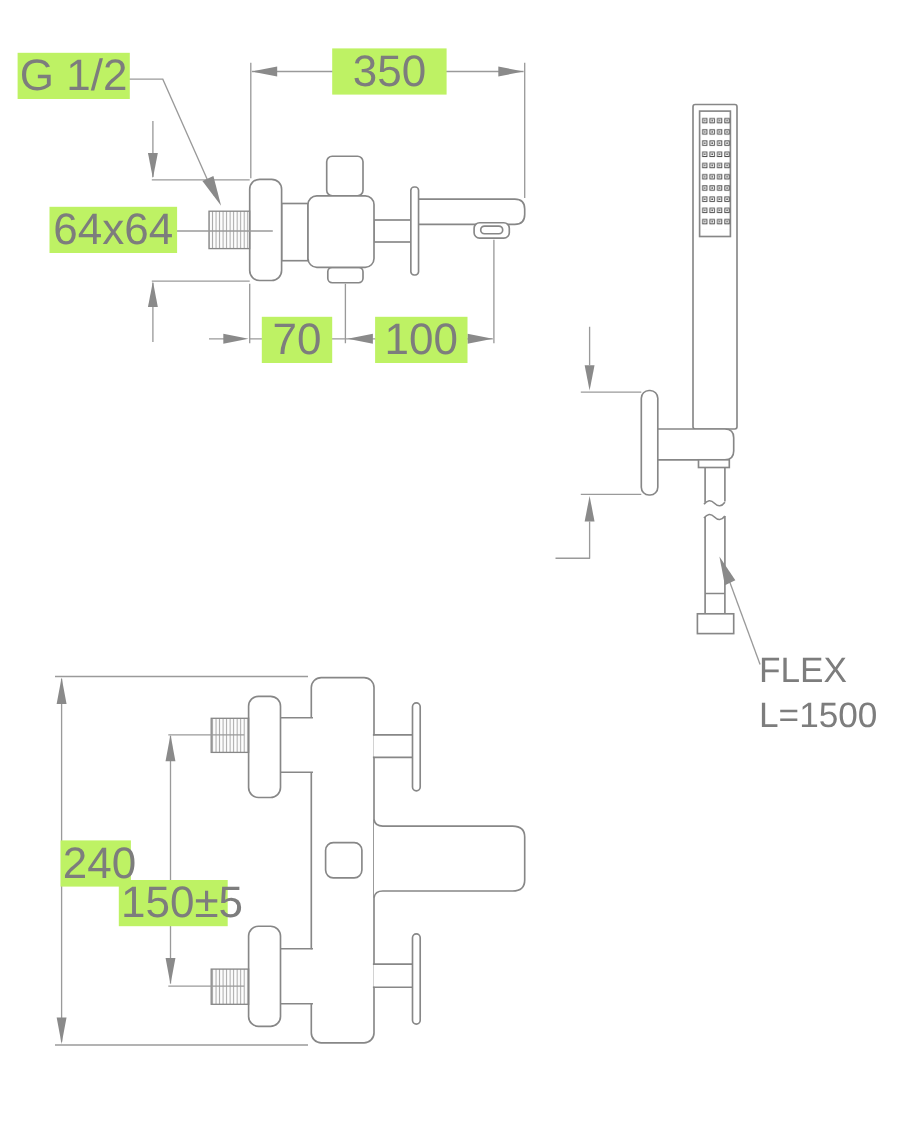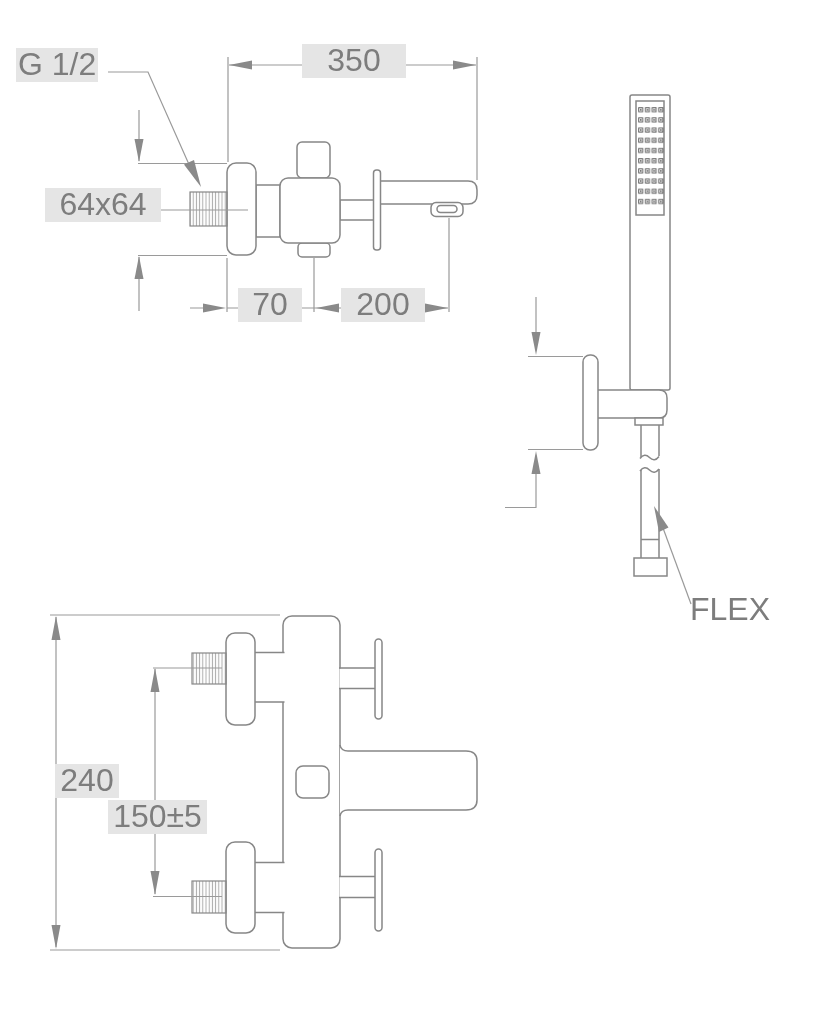--- a/index.html
+++ b/index.html
@@ -1,20 +1,20 @@
 <!DOCTYPE html>
 <html><head>
 <meta charset="utf-8">
 <style>
   html,body{margin:0;padding:0;background:#fff;}
   .canvas{position:relative;width:819px;height:1024px;background:#fff;overflow:hidden;
           font-family:"Liberation Sans", sans-serif;}
   .draw{position:absolute;left:0;top:0;}
-  .lbl{position:absolute;color:#7d7d7d;font-size:32px;line-height:1.05;white-space:nowrap;
-       background:#e5e5e5;padding:0 2px;}
+  .lbl{position:absolute;color:#7d7d7d;font-size:40px;line-height:1.05;white-space:nowrap;
+       background:#bef264;padding:0 2px;}
   .lbl.c{text-align:center;}
   .lbl.r{text-align:center;}
   .lbl.sm{font-size:32px;background:transparent;}
   
   .ol{fill:#fff;stroke:#878787;stroke-width:1.5;}
   .ol2{fill:none;stroke:#878787;stroke-width:1.5;}
   .wf{fill:#fff;stroke:none;}
   .dl{fill:none;stroke:#9a9a9a;stroke-width:1.2;}
   .ah{fill:#8a8a8a;stroke:none;}
   .thr{fill:url(#thread);stroke:#878787;stroke-width:1.2;}
@@ -140,23 +140,24 @@
   </svg>
 
   <div class="lbl" style="left:16px;top:48px;">G 1/2</div>
 
   <div class="lbl c" style="left:302px;top:44px;width:100px;">350</div>
 
   <div class="lbl r" style="left:45px;top:188px;width:112px;">64x64</div>
 
   <div class="lbl c" style="left:238px;top:288px;width:60px;">70</div>
 
-  <div class="lbl c" style="left:341px;top:288px;width:80px;">200</div>
+  <div class="lbl c" style="left:341px;top:288px;width:80px;">100</div>
 
 
   <div class="lbl sm" style="left:688px;top:593px;">FLEX</div>
 
+  <div class="lbl sm" style="left:688px;top:634px;">L=1500</div>
 
   <div class="lbl c" style="left:26px;top:764px;width:60px;margin-left:29px;">240</div>
 
   <div class="lbl c" style="left:108px;top:764px;width:95px;margin-top:36px;">150±5</div>
 
 </div>
 
 </body></html>

